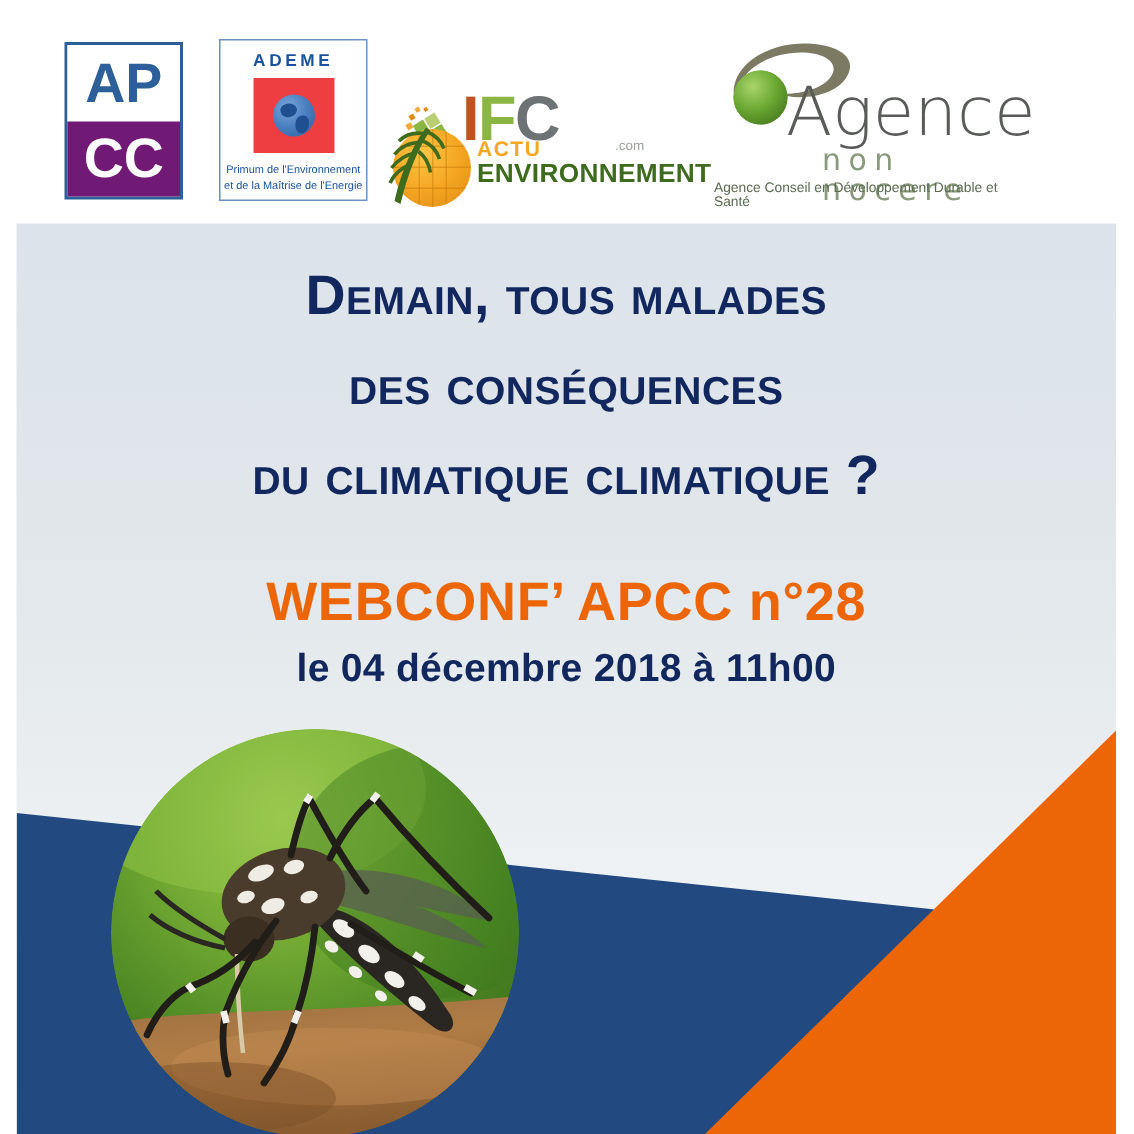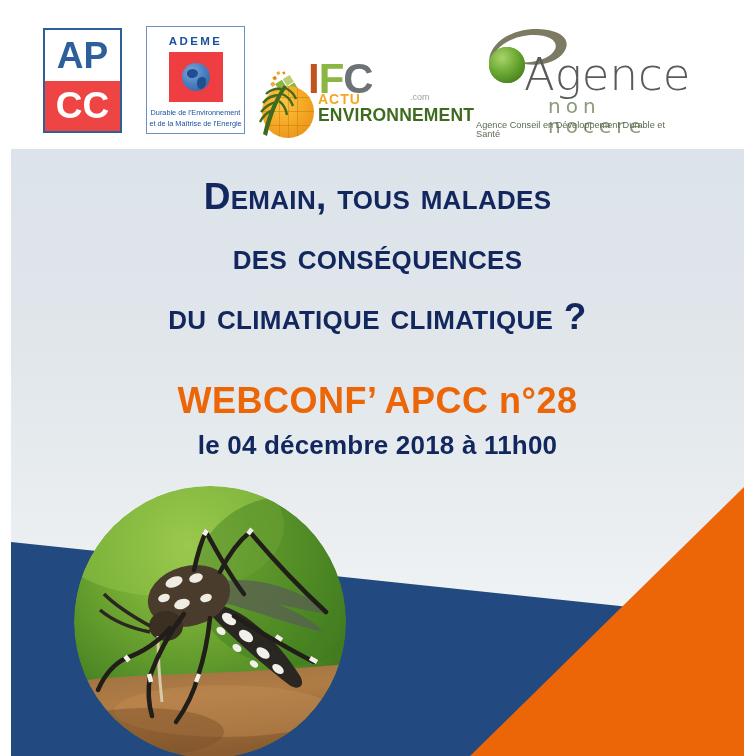--- a/index.html
+++ b/index.html
@@ -29,21 +29,21 @@
     width: 79px; height: 105px;
     border: 2px solid #2d5f9a;
     background: #ffffff;
     display: flex; flex-direction: column;
   }
   #logo-apcc .ap, #logo-apcc .cc {
     flex: 1; display: flex; align-items: center; justify-content: center;
     font-weight: bold; letter-spacing: 0px; line-height: 1;
   }
   #logo-apcc .ap { color: #2d5f9a; background: #ffffff; font-size: 37px; }
-  #logo-apcc .cc { color: #ffffff; background: #ef4444; font-size: 37px; }
+  #logo-apcc .cc { color: #ffffff; background: #701a75; font-size: 37px; }
 
   
   #logo-ademe {
     position: absolute; left: 146px; top: 26px;
     width: 99px; height: 108px;
     border: 1px solid #6d8fc4;
     background: #ffffff;
     display: flex; flex-direction: column; align-items: center;
     padding-top: 8px;
   }
@@ -208,21 +208,21 @@
       <div class="ap">AP</div>
       <div class="cc">CC</div>
     </div>
 
     <div id="logo-ademe">
       <div id="ademe-word">ADEME</div>
       <div id="ademe-square">
         <div id="ademe-globe"></div>
       </div>
       <div id="ademe-tag">
-        <div>Durable de l'Environnement</div>
+        <div>Primum de l'Environnement</div>
         <div>et de la Maîtrise de l'Energie</div>
       </div>
     </div>
 
     <div id="logo-ifc">
       <svg id="ifc-mark" viewBox="0 0 38 36">
         <g transform="rotate(-32 19 20)">
           <rect x="10" y="12" width="8" height="8" fill="#8cb643"></rect>
           <rect x="19" y="12" width="8" height="8" fill="#b9cf72"></rect>
           <rect x="10" y="21" width="8" height="8" fill="#5d8a2e"></rect>

